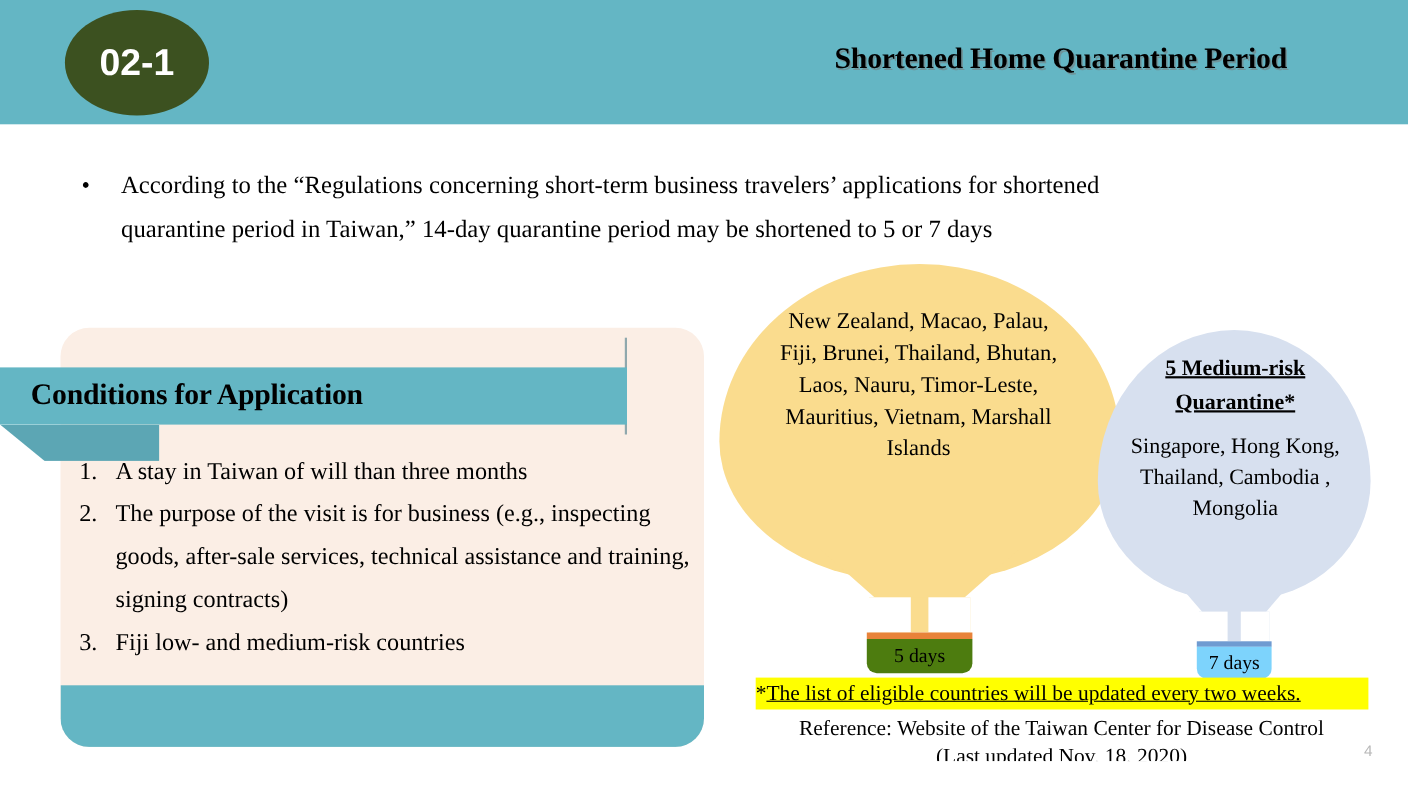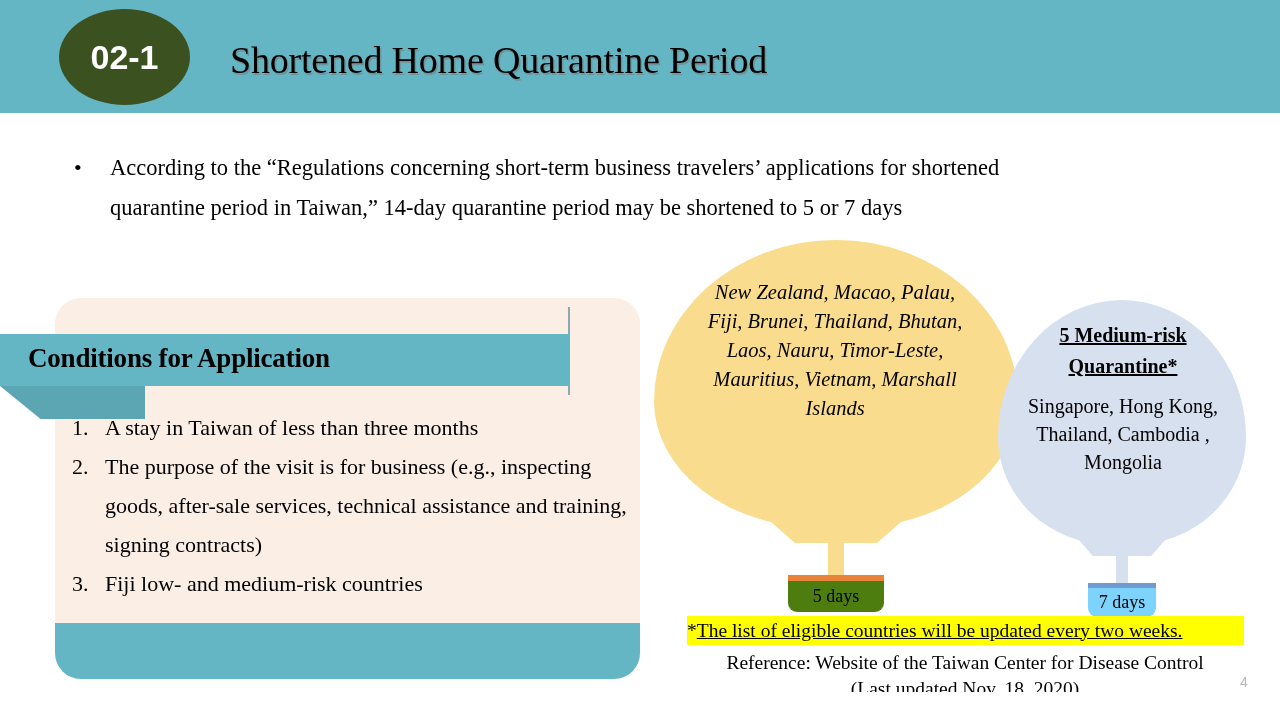--- a/index.html
+++ b/index.html
@@ -46,24 +46,24 @@
     font-weight: bold;
     font-size: 34px;
     letter-spacing: 0px;
     line-height: 1;
   }
   .slide-title {
     position: absolute;
     left: 230px;
     top: 38px;
     width: 940px;
-    text-align: left;
+    text-align: right;
     font-family: "Liberation Serif", "DejaVu Serif", serif;
-    font-weight: normal;
-    font-size: 38px;
+    font-weight: bold;
+    font-size: 27px;
     color: #000000;
     letter-spacing: -0.2px;
     text-shadow: 1.5px 1.5px 0 rgba(120,120,120,0.55);
     white-space: nowrap;
   }
 
   
   .intro-wrap {
     position: absolute;
     left: 74px;
@@ -260,21 +260,20 @@
     text-decoration: underline;
   }
   .bal-low .bal-text {
     left: 60px; top: 26px; width: 270px;
   }
   .bal-low .bal-title { font-size: 21px; line-height: 30px; }
   .bal-low .bal-list {
     margin-top: 12px;
     font-size: 20.5px;
     line-height: 29px;
-    font-style: italic;
   }
   .bal-med .bal-text {
     left: 372px; top: 80px; width: 222px;
   }
   .bal-med .bal-title { font-size: 20px; line-height: 31px; }
   .bal-med .bal-list {
     margin-top: 10px;
     font-size: 20px;
     line-height: 28px;
   }
@@ -341,21 +340,21 @@
     <div class="cond-card-foot"></div>
   </div>
   <div class="cond-vline"></div>
   <div class="cond-ribbon-tail"></div>
   <div class="cond-ribbon"></div>
   <div class="cond-ribbon-label">Conditions for Application</div>
 
   <ol class="cond-list">
     <li class="cond-item">
       <span class="cond-num">1.</span>
-      <span class="cond-body">A stay in Taiwan of less than three months</span>
+      <span class="cond-body">A stay in Taiwan of will than three months</span>
     </li>
     <li class="cond-item">
       <span class="cond-num">2.</span>
       <span class="cond-body">The purpose of the visit is for business (e.g., inspecting goods, after-sale services, technical assistance and training, signing contracts)</span>
     </li>
     <li class="cond-item">
       <span class="cond-num">3.</span>
       <span class="cond-body">Fiji low- and medium-risk countries</span>
     </li>
   </ol>

